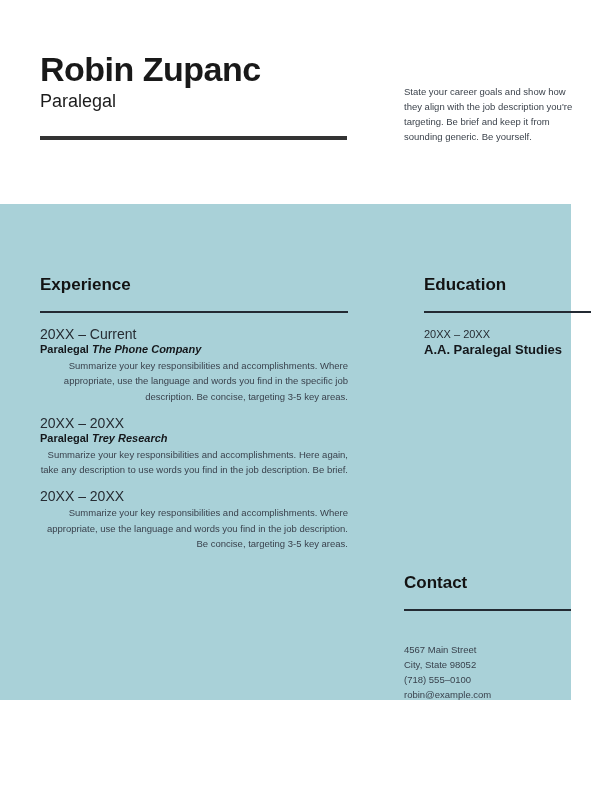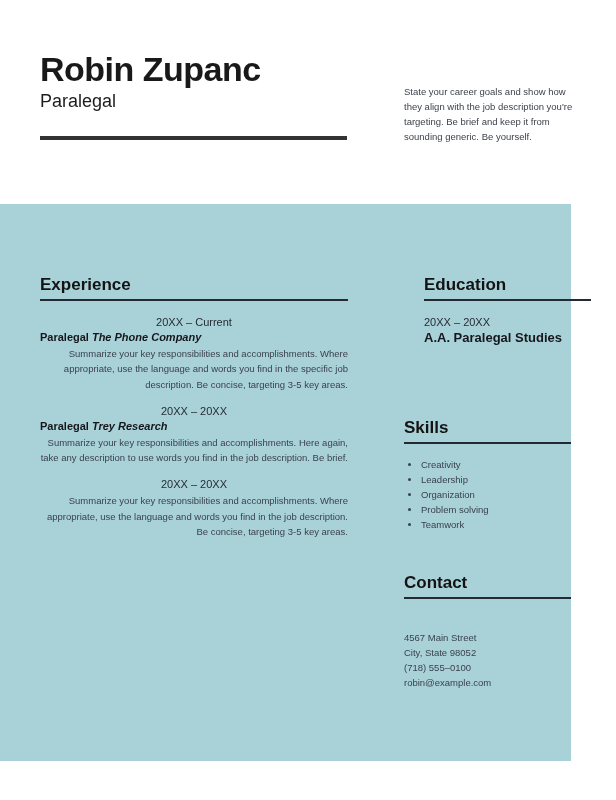--- a/index.html
+++ b/index.html
@@ -4,21 +4,21 @@
 <style>
   html, body {
     margin: 0;
     padding: 0;
     background: #ffffff;
     font-family: "Liberation Sans", sans-serif;
   }
   .page {
     position: relative;
     width: 616px;
-    height: 800px;
+    height: 700px;
     background: #ffffff;
     overflow: hidden;
   }
 
   
   .header-block {
     position: absolute;
     left: 40px;
     top: 50px;
     width: 330px;
@@ -69,37 +69,36 @@
   
   .section {
     position: absolute;
   }
   .section-heading {
     margin: 0;
     font-size: 17px;
     line-height: 20px;
     font-weight: 700;
     color: #131313;
-    padding-bottom: 4px;
+    padding-bottom: 16px;
     border-bottom: 2.5px solid #232a33;
   }
   .sec-experience { left: 40px;  top: 275px; width: 308px; }
   .sec-education  { left: 424px; top: 275px; width: 167px; }
   .sec-skills     { left: 404px; top: 418px; width: 167px; }
   .sec-contact    { left: 404px; top: 573px; width: 167px; }
 
   .section-body { margin-top: 15px; }
 
   
   .job + .job { margin-top: 13px; }
   .job-dates {
-    font-size: 11px;
+    font-size: 14px;
     line-height: 13px;
     color: #262c33;
-    text-align: center;
   }
   .job-titleline {
     margin-top: 2px;
     font-size: 11px;
     line-height: 13px;
     font-weight: 700;
     color: #14171b;
   }
   .company { font-style: italic; margin-left: 3px; }
   .job-desc {
@@ -173,30 +172,20 @@
   </div>
 
   <div class="section sec-education">
     <h2 class="section-heading">Education</h2>
     <div class="section-body">
       <div class="edu-dates">20XX – 20XX</div>
       <div class="edu-degree">A.A. Paralegal Studies</div>
     </div>
   </div>
 
-  <div class="section sec-skills">
-    <h2 class="section-heading">Skills</h2>
-    <ul class="skills-list">
-      <li>Creativity</li>
-      <li>Leadership</li>
-      <li>Organization</li>
-      <li>Problem solving</li>
-      <li>Teamwork</li>
-    </ul>
-  </div>
 
   <div class="section sec-contact">
     <h2 class="section-heading">Contact</h2>
     <div class="contact-body">
       <div class="contact-line">4567 Main Street</div>
       <div class="contact-line">City, State 98052</div>
       <div class="contact-line">(718) 555–0100</div>
       <div class="contact-line">robin@example.com</div>
     </div>
   </div>

